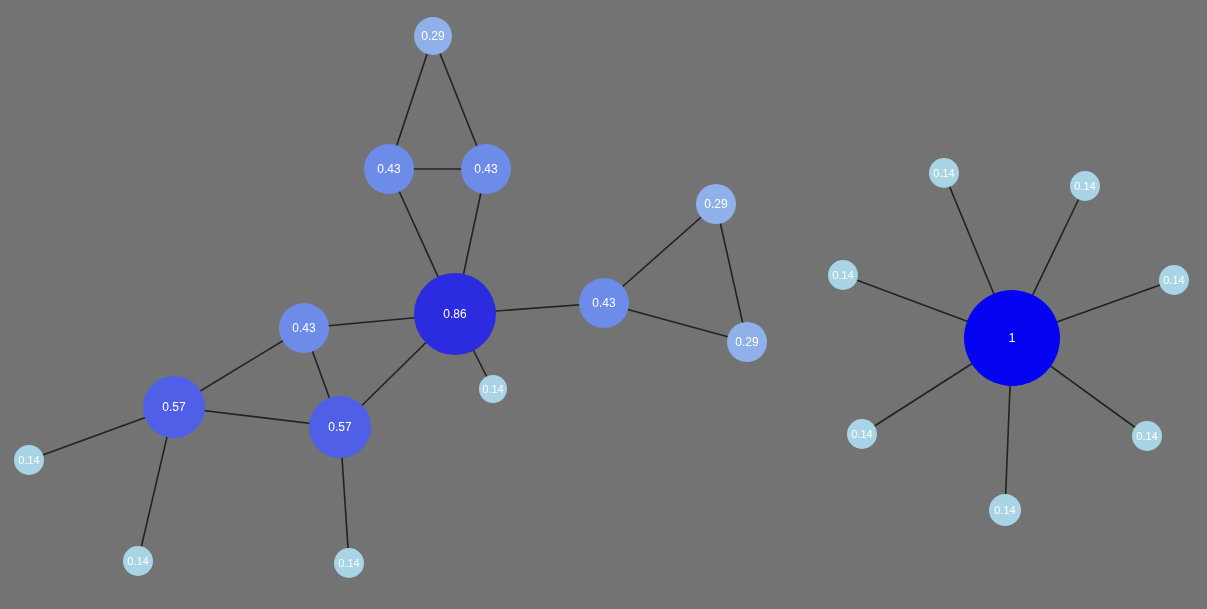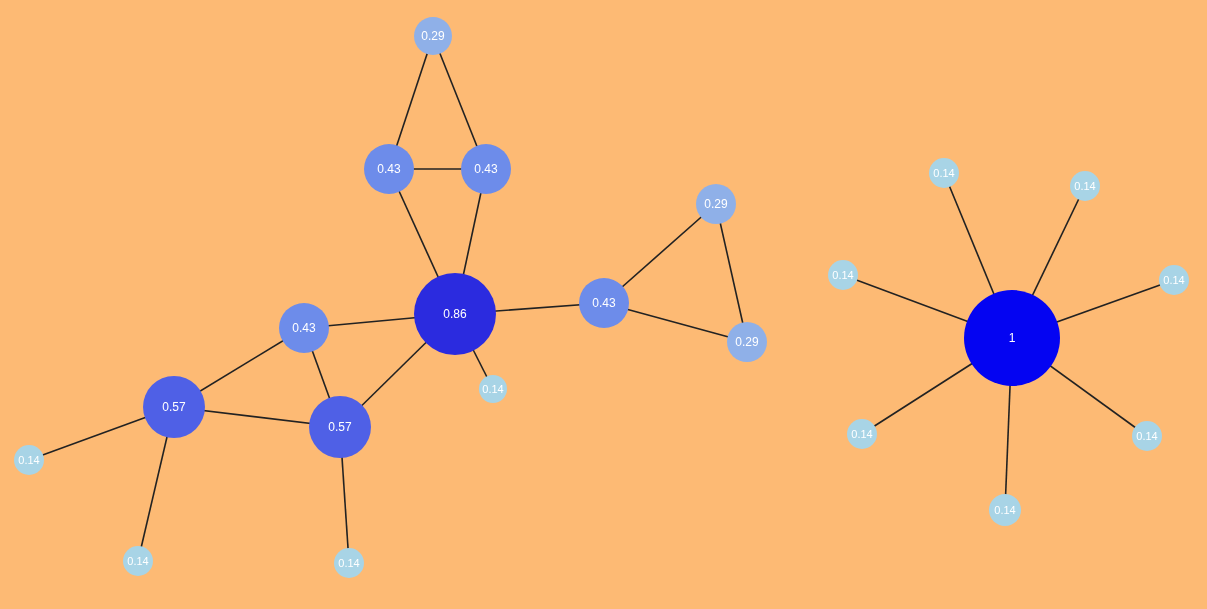--- a/index.html
+++ b/index.html
@@ -8,21 +8,21 @@
     background: #ffffff;
     width: 1207px;
     height: 609px;
     overflow: hidden;
     font-family: "Liberation Sans", sans-serif;
   }
   .stage {
     position: relative;
     width: 1207px;
     height: 609px;
-    background: #fdba74;
+    background: #737373;
   }
   svg {
     display: block;
     width: 1207px;
     height: 609px;
   }
   .graph-edge {
     stroke: #222222;
     stroke-width: 1.6;
   }

